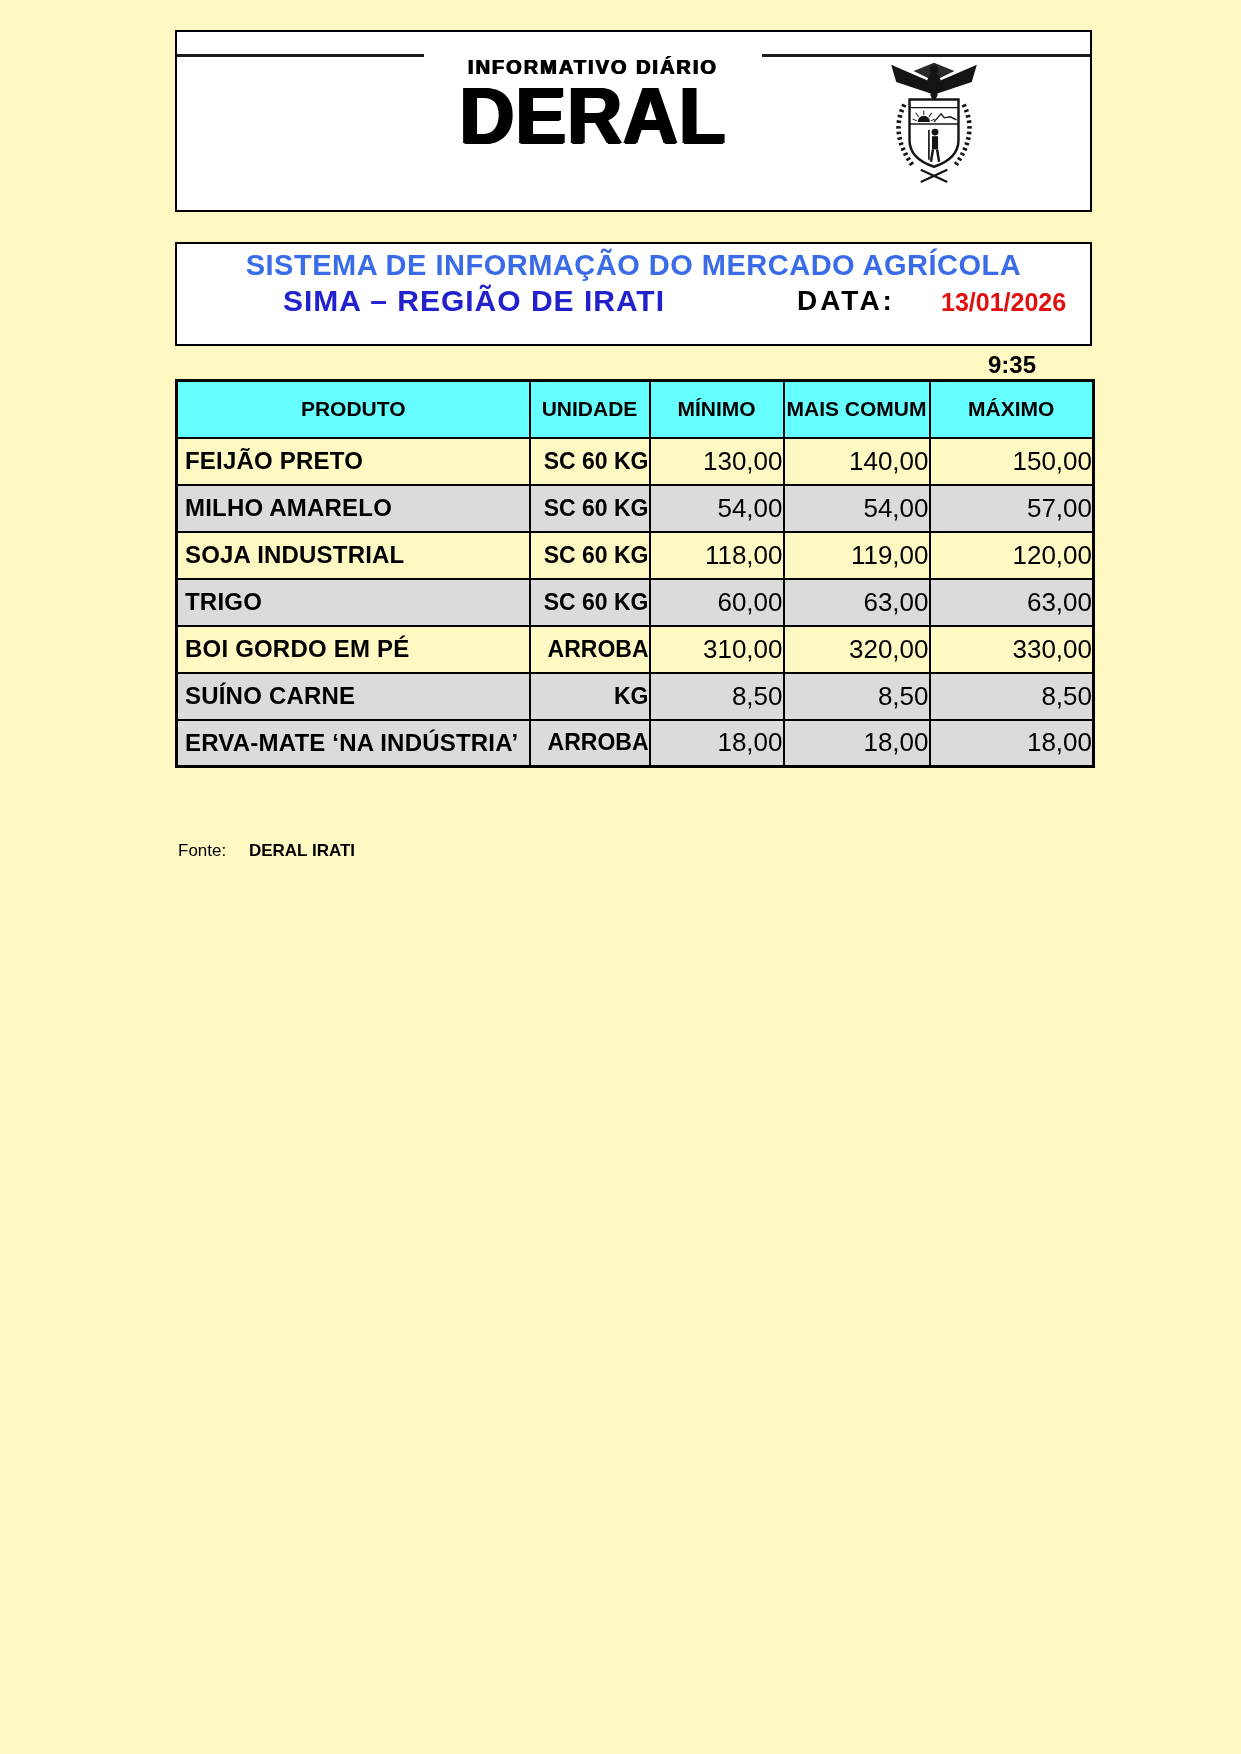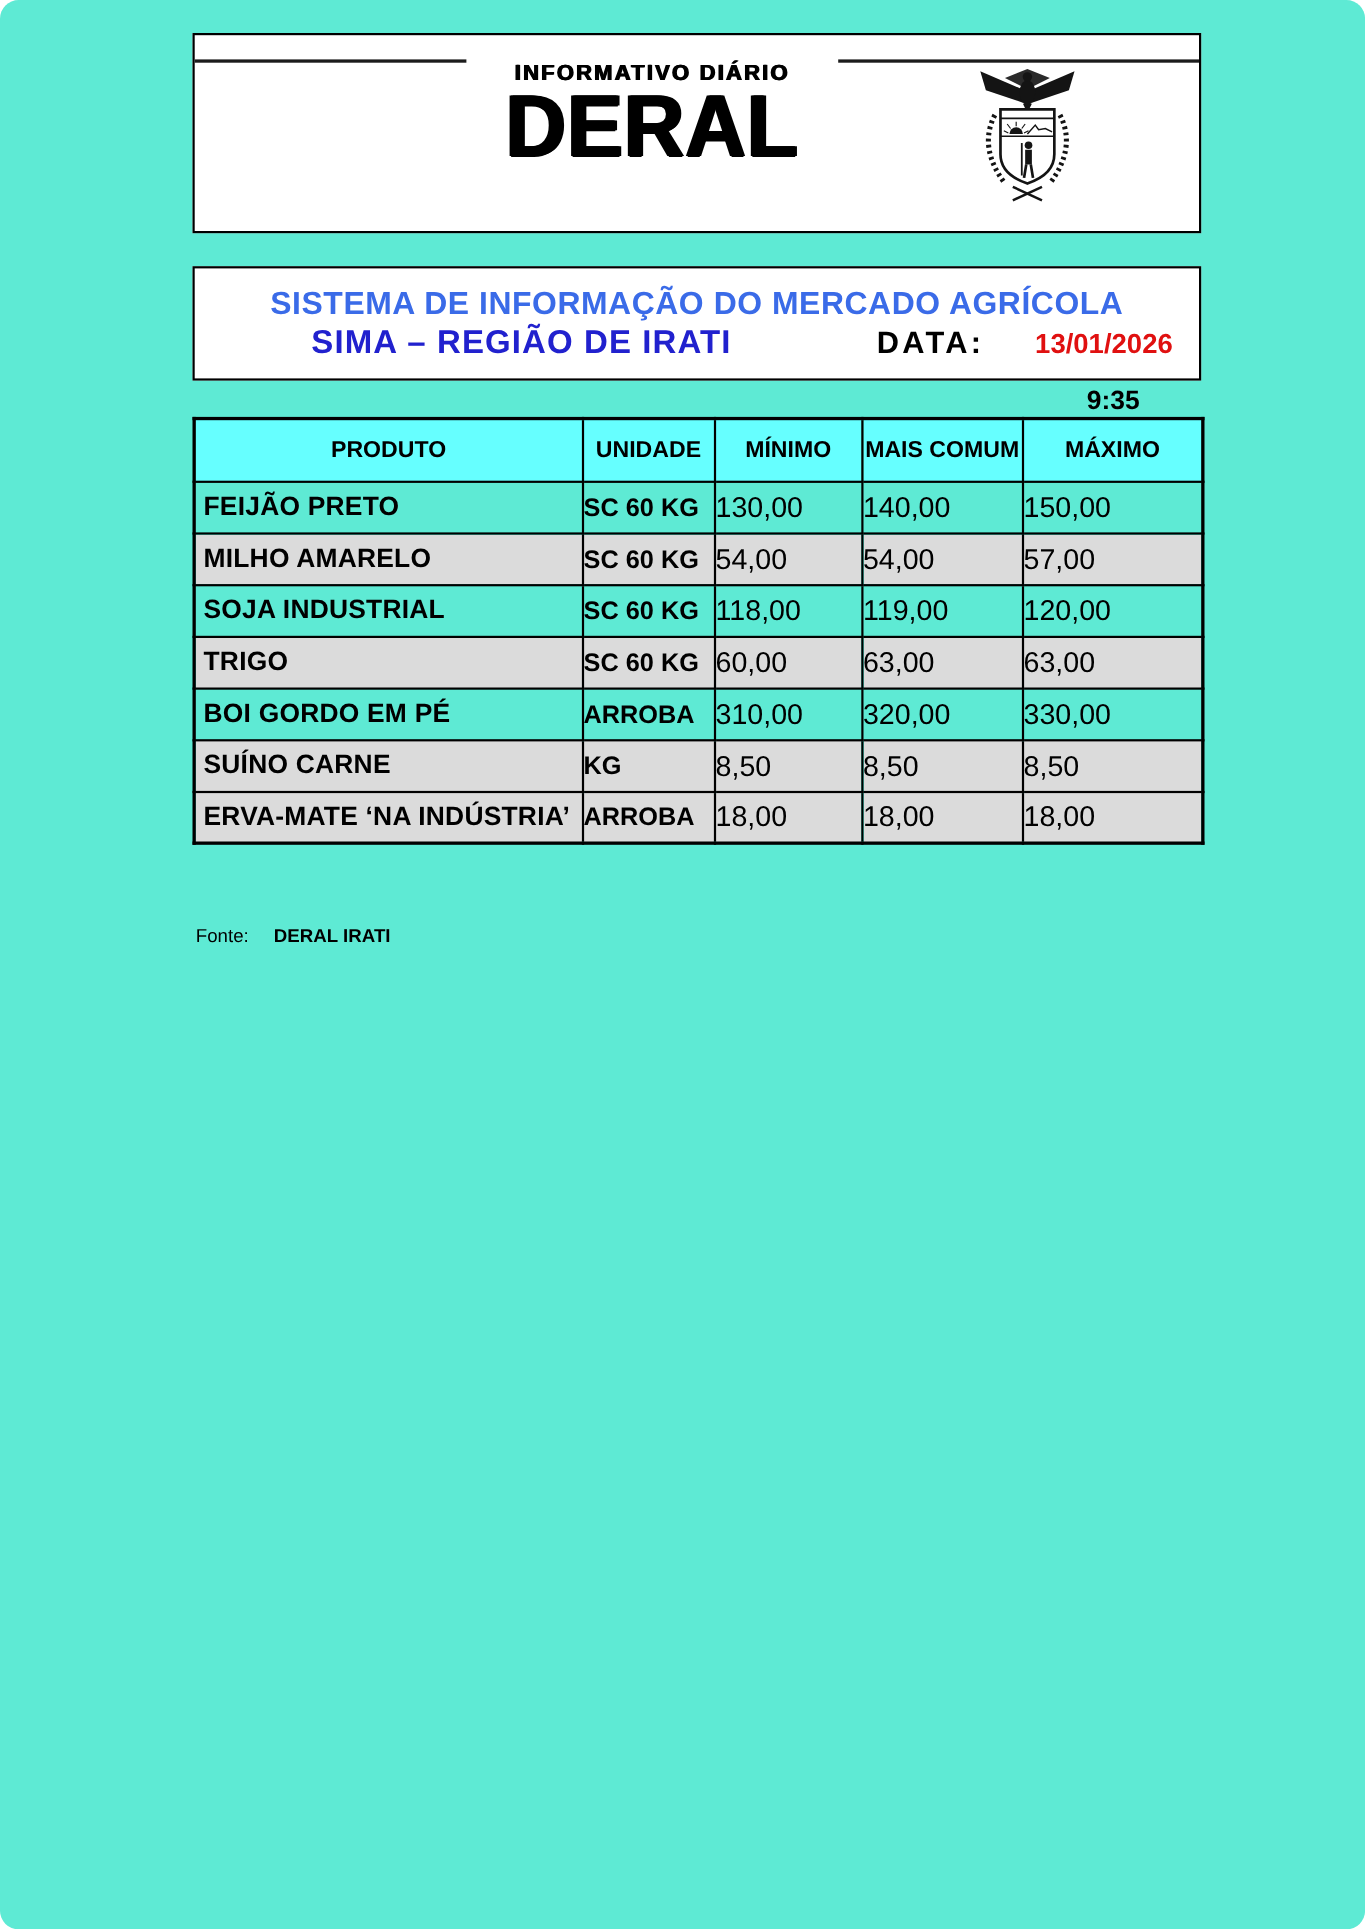--- a/index.html
+++ b/index.html
@@ -1,19 +1,19 @@
 <!DOCTYPE html>
 <html><head>
 <meta charset="utf-8">
 <style>
   * { margin:0; padding:0; box-sizing:border-box; }
   html,body { background:#ffffff; }
   body { font-family:"Liberation Sans", sans-serif; }
   .page {
-    position:relative; width:1241px; height:1754px; background:#5eead4; overflow:hidden;border-radius:17px;
+    position:relative; width:1241px; height:1754px; background:#fef9c3; overflow:hidden;
   }
   .content {
     position:absolute; left:175px; top:0; width:917px; height:1754px;
   }
   
   .header-box {
     position:absolute; top:30px; left:0; width:917px; height:182px;
     border:2px solid #000; background:#fff;
   }
   .header-rule {
@@ -35,21 +35,21 @@
   .logo-bottom {
     font-size:23px; font-weight:bold; color:#000; margin-top:4px;
     text-shadow:0.6px 0 0 #000, -0.6px 0 0 #000;
   }
   .crest {
     position:absolute; top:28px; left:706px; width:102px; height:134px; z-index:2;
   }
   
   .title-box {
     position:absolute; top:242px; left:0; width:917px; height:104px;
-    border:2px solid #000; background:#fff; padding-top:16px;
+    border:2px solid #000; background:#fff; padding-top:5px;
   }
   .title-line1 {
     text-align:center; font-size:29px; font-weight:bold; letter-spacing:0.5px;
   }
   .title-line2 {
     text-align:center; font-family:"Liberation Serif", serif;
     font-size:28px; font-weight:bold; color:#000; letter-spacing:0.5px; margin-top:1px;
   }
   .title-line3 { position:relative; height:36px; margin-top:2px; }
   .title-sima  { position:absolute; left:106px; top:0; font-size:30px; font-weight:bold; letter-spacing:1px; }
@@ -60,21 +60,21 @@
   table.price-table {
     position:absolute; top:379px; left:0; width:917px;
     border-collapse:collapse; table-layout:fixed;
     border:3px solid #000;
   }
   .price-table th, .price-table td { border:2px solid #000; overflow:hidden; }
   .price-table th {
     height:57px; font-size:21px; font-weight:bold; color:#000;
     text-align:center; line-height:1.15;
   }
-  .price-table td { height:47px; font-size:26px; color:#000; text-align:left; }
+  .price-table td { height:47px; font-size:26px; color:#000; text-align:right; }
   .price-table td.col-produto {
     text-align:left; padding-left:7px; font-weight:bold; font-size:24px; letter-spacing:0.2px;
   }
   .price-table td.col-unidade { font-weight:bold; font-size:23px; }
   .col-w-produto { width:353px; }
   .col-w-unidade { width:120px; }
   .col-w-minimo  { width:134px; }
   .col-w-mais    { width:146px; }
   .col-w-maximo  { width:164px; }
   

